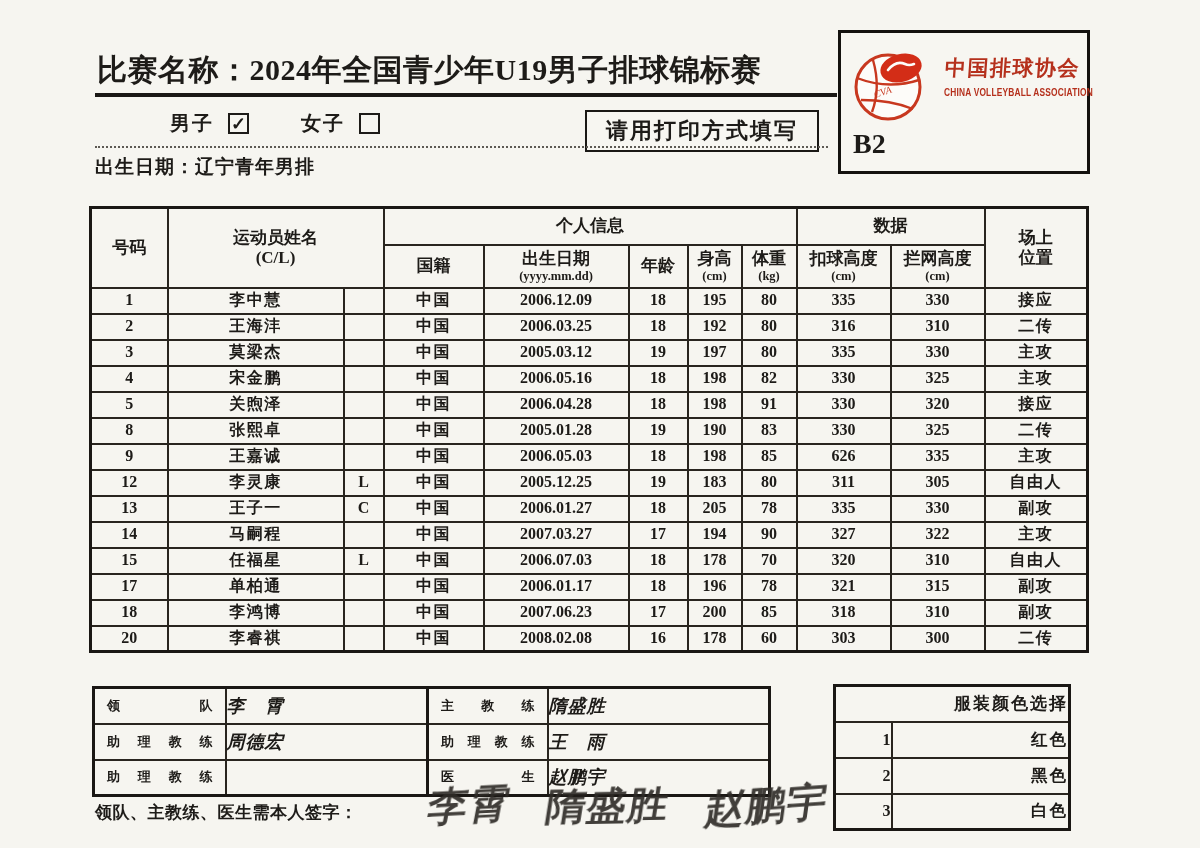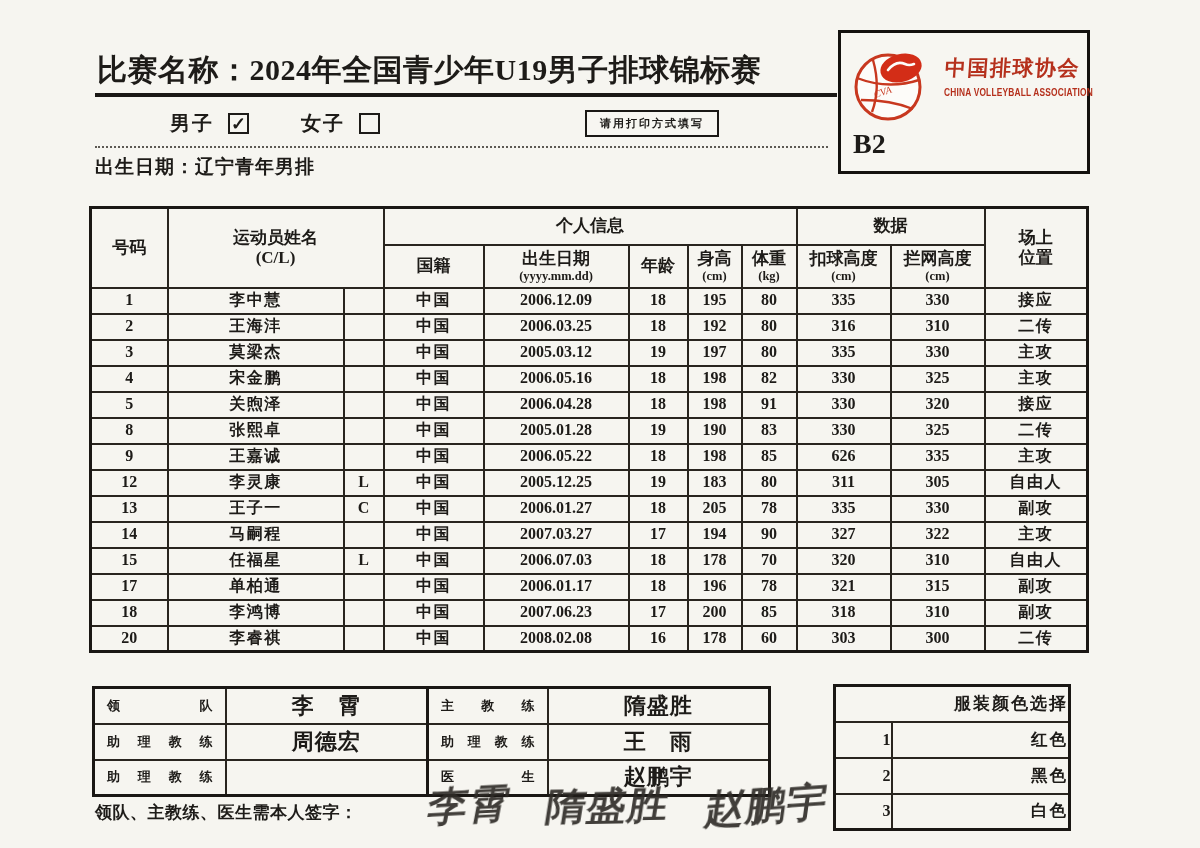--- a/index.html
+++ b/index.html
@@ -34,22 +34,22 @@
     border: 2.5px solid #1d1b18;
     margin-left: 14px;
     display: flex; align-items: center; justify-content: center;
     font-size: 18px; font-weight: bold; line-height: 1;
     background: transparent;
   }
   .female-group { margin-left: 52px; display: flex; align-items: center; }
   .print-notice {
     left: 585px; top: 110px;
     border: 2.5px solid #1a1815;
-    padding: 4px 13px;
-    font-size: 11px; font-weight: bold; letter-spacing: 2px;
+    padding: 4px 19px;
+    font-size: 22px; font-weight: bold; letter-spacing: 2px;
     white-space: nowrap; background: #f7f6f1;
   }
   .dotted-rule {
     left: 95px; top: 146px; width: 733px; height: 0;
     border-top: 2px dotted #5d5a54;
   }
   .team-line {
     left: 95px; top: 154px;
     font-size: 19px; font-weight: bold; letter-spacing: 1px;
   }
@@ -103,21 +103,21 @@
     border-collapse: collapse; table-layout: fixed;
     border: 3.5px solid #1a1714;
   }
   .staff-table td { border: 2.2px solid #29251f; }
   .staff-table tr { height: 36px; }
   .staff-label {
     text-align: justify; text-align-last: justify;
     padding: 0 12px;
     font-weight: bold; font-size: 13px;
   }
-  .staff-value { text-align: center; font-weight: 600; font-size: 22px; letter-spacing: 1px; }
+  .staff-value { font-weight: 600; font-size: 18px; letter-spacing: 1px; font-style: italic; }
   .thick-left { border-left: 3.5px solid #1a1714 !important; }
 
   
   .uniform-table {
     left: 833px; top: 684px;
     border-collapse: collapse; table-layout: fixed;
     border: 3px solid #1a1714;
   }
   .uniform-table th, .uniform-table td {
     border: 2px solid #29251f; text-align: right; vertical-align: middle;
@@ -313,21 +313,21 @@
         <td class="num">83</td>
         <td class="num">330</td>
         <td class="num">325</td>
         <td class="cn">二传</td>
       </tr>
       <tr>
         <td class="num">9</td>
         <td class="cn">王嘉诚</td>
         <td class="num"></td>
         <td class="cn">中国</td>
-        <td class="num">2006.05.22</td>
+        <td class="num">2006.05.03</td>
         <td class="num">18</td>
         <td class="num">198</td>
         <td class="num">85</td>
         <td class="num">626</td>
         <td class="num">335</td>
         <td class="cn">主攻</td>
       </tr>
       <tr>
         <td class="num">12</td>
         <td class="cn">李灵康</td>

